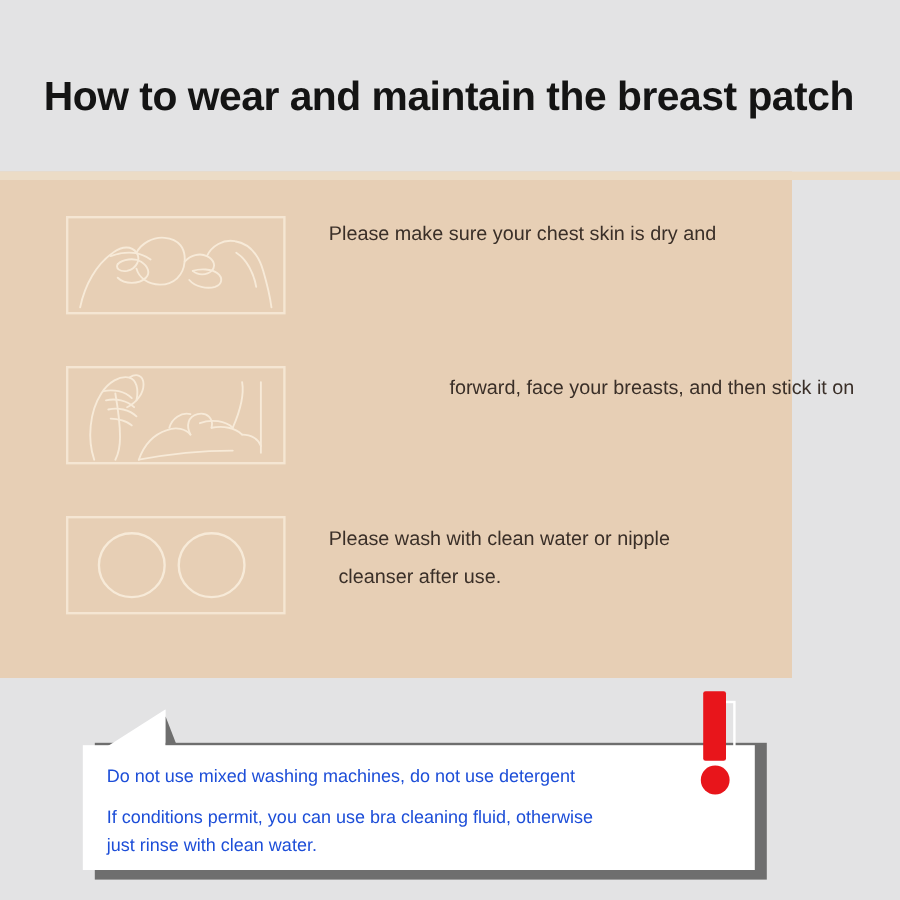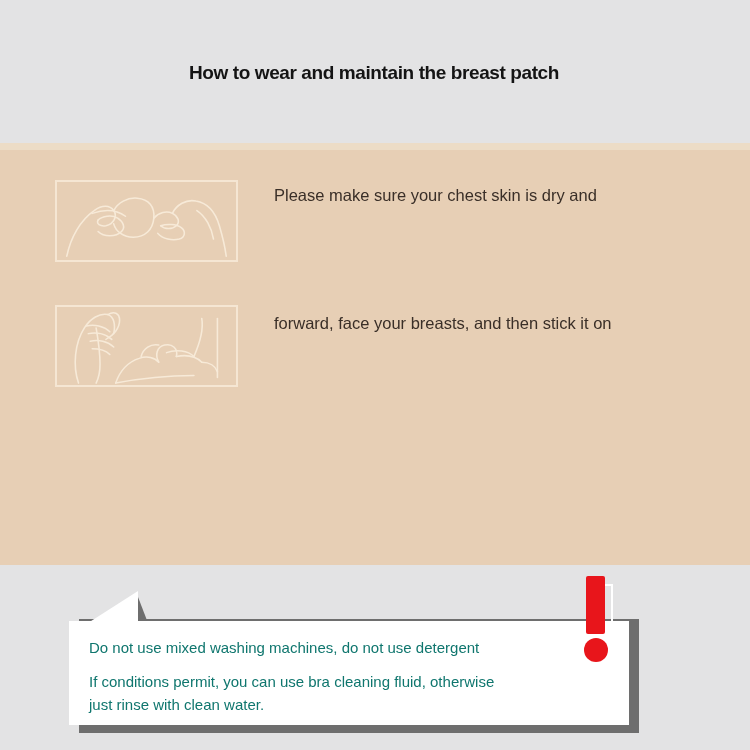--- a/index.html
+++ b/index.html
@@ -41,33 +41,33 @@
     white-space: nowrap;
     overflow: hidden;
     user-select: none;
   }
   #page-title {
     position: absolute;
     left: 0;
     top: 62px;
     width: 748px;
     text-align: center;
-    font-size: 19px;
+    font-size: 34px;
     font-weight: 700;
     letter-spacing: -0.4px;
     color: #141414;
     font-family: "Liberation Sans", sans-serif;
   }
 
   
   #steps-band {
     position: absolute;
     left: 0;
     top: 143px;
-    width: 750px;
+    width: 660px;
     height: 422px;
     background: #e7cfb5;
   }
   #steps-band-toplight {
     position: absolute;
     left: 0; top: 0;
     width: 750px;
     height: 7px;
     background: #ecdcc6;
   }
@@ -141,21 +141,21 @@
     left: 69px;
     top: 56px;
     width: 560px;
     height: 104px;
     background: #ffffff;
   }
 
   .warn-line {
     position: absolute;
     left: 20px;
-    color: #0f766e;
+    color: #1d4ed8;
     font-size: 15px;
     font-family: "Liberation Sans", sans-serif;
     white-space: nowrap;
   }
   #warn-line-0 { top: 18px; }
   #warn-line-1 { top: 52px; }
   #warn-line-2 { top: 75px; text-align: center; }
 
   #exclaim-wrap {
     position: absolute;
@@ -254,24 +254,38 @@
             <path d="M112 48 C122 44, 134 46, 140 52"></path>
             <path d="M122 52 C132 50, 142 52, 148 58"></path>
             <path d="M140 52 C146 38, 150 24, 148 12"></path>
             <path d="M148 58 C156 58, 162 62, 164 68"></path>
             <path d="M164 12 L164 74"></path>
             <path d="M60 80 C80 76, 110 72, 140 72"></path>
           </g>
         </svg>
       </div>
       <div class="step-text" id="step-text-1">
-        <span style="display: block;">forward, face your breasts, and then stick it on</span>
-      </div>
-    </div>
-
+        <span style="display: block; text-align: right;">forward, face your breasts, and then stick it on</span>
+      </div>
+    </div>
+
+    <div class="step-row" id="step-row-2">
+      <div class="step-figure">
+        <svg viewBox="0 0 183 82" preserveAspectRatio="none" aria-hidden="true">
+          <g fill="none" stroke="#f7ead8" stroke-width="2">
+            <circle cx="54" cy="41" r="28"></circle>
+            <circle cx="122" cy="41" r="28"></circle>
+          </g>
+        </svg>
+      </div>
+      <div class="step-text" id="step-text-2">
+        <span style="display: block;">Please wash with clean water or nipple</span>
+        <span class="l2" style="display: block;">cleanser after use.</span>
+      </div>
+    </div>
   </div>
 
   <div id="footer-band">
     <div id="warning-shadow"></div>
 
     <div id="warning-tail">
       <svg viewBox="0 0 60 32" preserveAspectRatio="none" aria-hidden="true">
         <polygon points="0,32 50,0 50,32" fill="#ffffff"></polygon>
         <polygon points="50,6 50,32 60,32" fill="#6e6e6e"></polygon>
       </svg>

